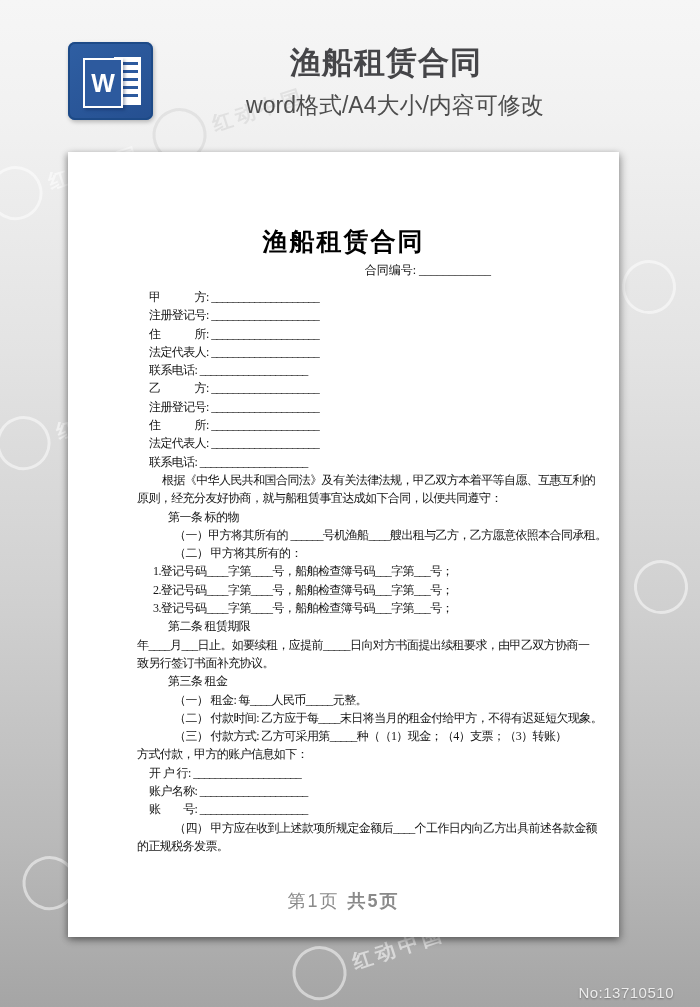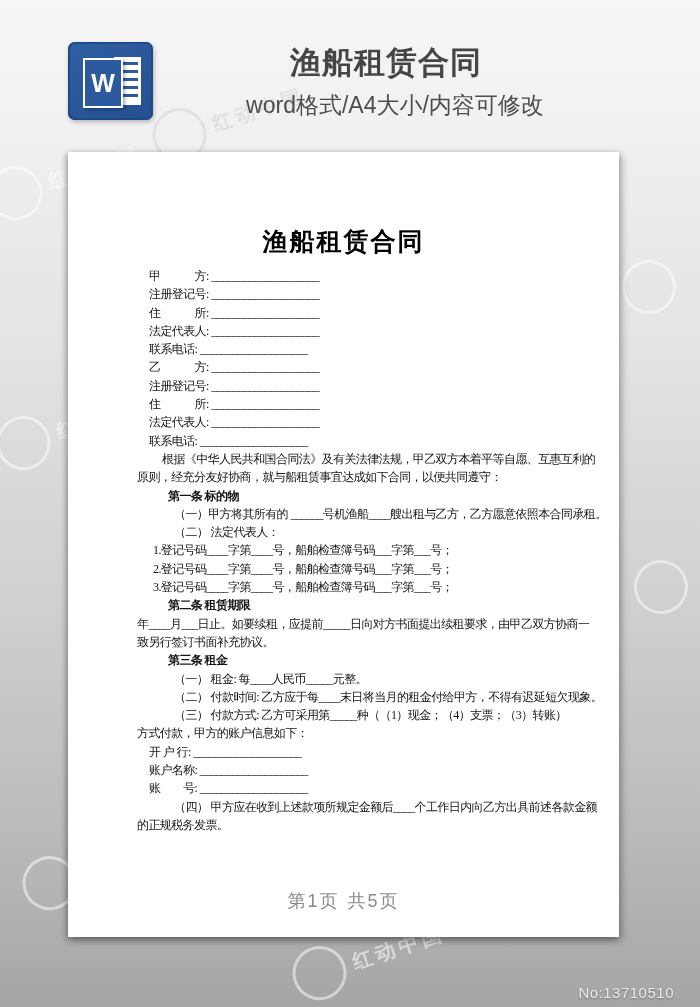--- a/index.html
+++ b/index.html
@@ -39,27 +39,27 @@
   .doc-title{margin:73px 0 0 0;text-align:center;font-family:"Liberation Serif","DejaVu Serif",serif;
     font-weight:bold;font-size:25px;color:#000;letter-spacing:2px;}
   .contract-no{margin-top:4px;text-align:right;padding-right:128px;
     font-family:"Liberation Serif","DejaVu Serif",serif;font-size:12px;color:#111;}
   .doc-body{margin-top:9px;padding-left:69px;font-family:"Liberation Serif","DejaVu Serif",serif;
     font-size:12px;color:#151515;}
   .ln{white-space:pre;line-height:18.3px;letter-spacing:-0.6px;}
   .c-f{margin-left:12px;}
   .c-i2{margin-left:25px;}
   .c-fl{margin-left:0;}
-  .c-h{margin-left:31px;font-weight:bold;}
+  .c-h{margin-left:31px;font-weight:normal;}
   .c-it{margin-left:37px;}
   .c-n{margin-left:16px;}
 
   .pager{position:absolute;left:0;right:0;bottom:24px;text-align:center;
     font-size:18px;color:#8a8a8a;letter-spacing:2px;}
-  .pager-total{margin-left:8px;}
+  .pager-total{margin-left:8px;font-weight:bold;}
 
   .photo-id{position:absolute;right:26px;bottom:6px;z-index:4;font-size:15px;color:#ececec;
     letter-spacing:.5px;text-shadow:0 1px 2px rgba(0,0,0,.35);}
 </style>
 </head>
 <body>
 
 <div class="stage">
 
   <div class="wm wm-dark" style="left:150px;top:92px;">
@@ -95,36 +95,37 @@
       <span class="wi-doc">
         <span class="wi-letter">W</span>
       </span>
     </div>
     <div class="header-title">渔船租赁合同</div>
     <div class="header-subtitle">word格式/A4大小/内容可修改</div>
   </div>
 
   <div class="doc-page">
     <div class="doc-title">渔船租赁合同</div>
+    <div class="contract-no">合同编号: ____________</div>
     <div class="doc-body">
         <div class="ln c-f">甲　　　方: ____________________</div>
         <div class="ln c-f">注册登记号: ____________________</div>
         <div class="ln c-f">住　　　所: ____________________</div>
         <div class="ln c-f">法定代表人: ____________________</div>
         <div class="ln c-f">联系电话: ____________________</div>
         <div class="ln c-f">乙　　　方: ____________________</div>
         <div class="ln c-f">注册登记号: ____________________</div>
         <div class="ln c-f">住　　　所: ____________________</div>
         <div class="ln c-f">法定代表人: ____________________</div>
         <div class="ln c-f">联系电话: ____________________</div>
         <div class="ln c-i2">根据《中华人民共和国合同法》及有关法律法规，甲乙双方本着平等自愿、互惠互利的</div>
         <div class="ln c-fl">原则，经充分友好协商，就与船租赁事宜达成如下合同，以便共同遵守：</div>
         <div class="ln c-h">第一条 标的物</div>
         <div class="ln c-it">（一）甲方将其所有的 ______号机渔船____艘出租与乙方，乙方愿意依照本合同承租。</div>
-        <div class="ln c-it">（二） 法定代表人：</div>
+        <div class="ln c-it">（二） 甲方将其所有的：</div>
         <div class="ln c-n">1.登记号码____字第____号，船舶检查簿号码___字第___号；</div>
         <div class="ln c-n">2.登记号码____字第____号，船舶检查簿号码___字第___号；</div>
         <div class="ln c-n">3.登记号码____字第____号，船舶检查簿号码___字第___号；</div>
         <div class="ln c-h">第二条 租赁期限</div>
         <div class="ln c-fl">年____月___日止。如要续租，应提前_____日向对方书面提出续租要求，由甲乙双方协商一</div>
         <div class="ln c-fl">致另行签订书面补充协议。</div>
         <div class="ln c-h">第三条 租金</div>
         <div class="ln c-it">（一） 租金: 每____人民币_____元整。</div>
         <div class="ln c-it">（二） 付款时间: 乙方应于每____末日将当月的租金付给甲方，不得有迟延短欠现象。</div>
         <div class="ln c-it">（三） 付款方式: 乙方可采用第_____种（（1）现金；（4）支票；（3）转账）</div>

